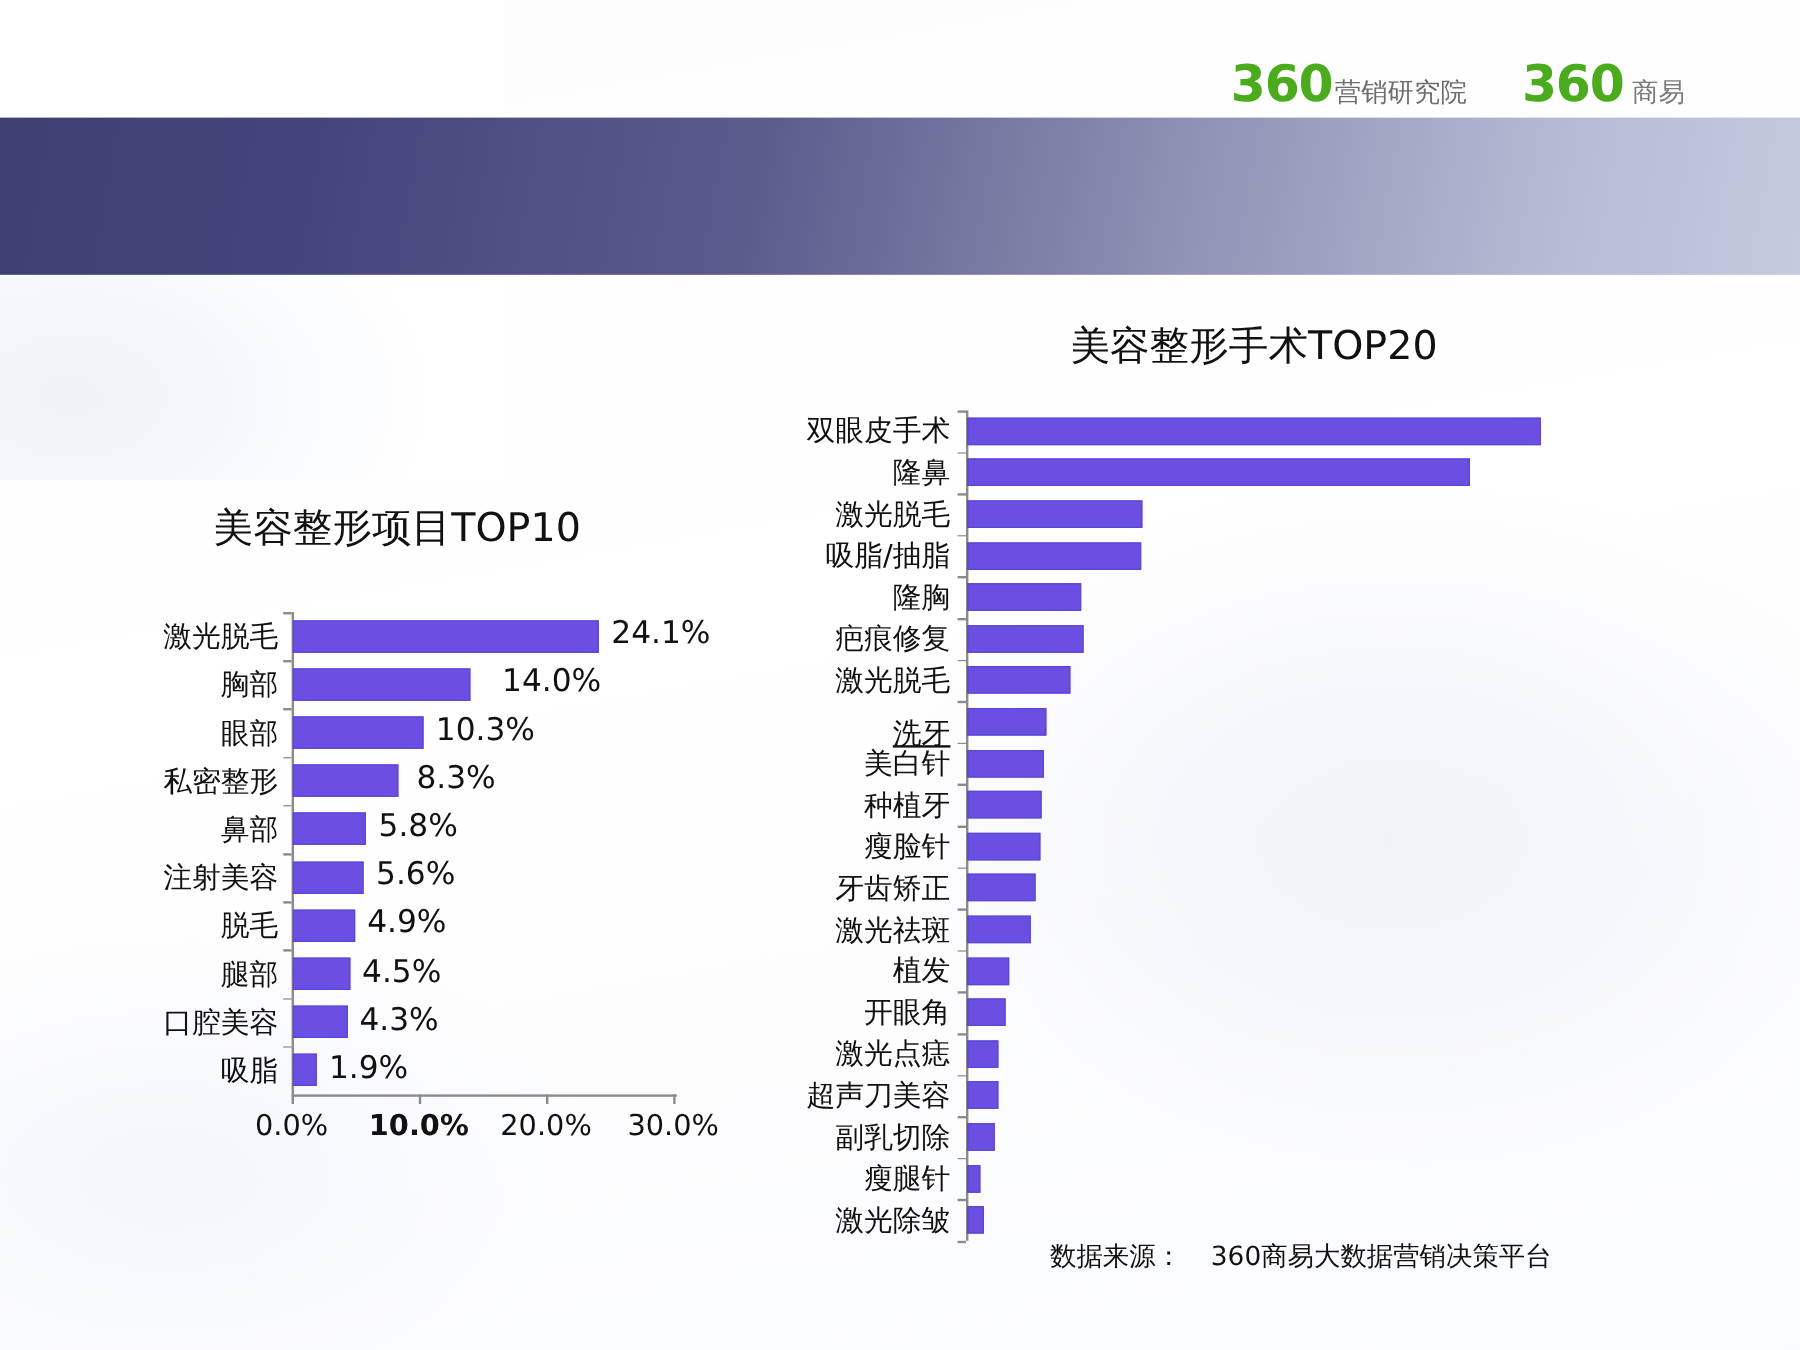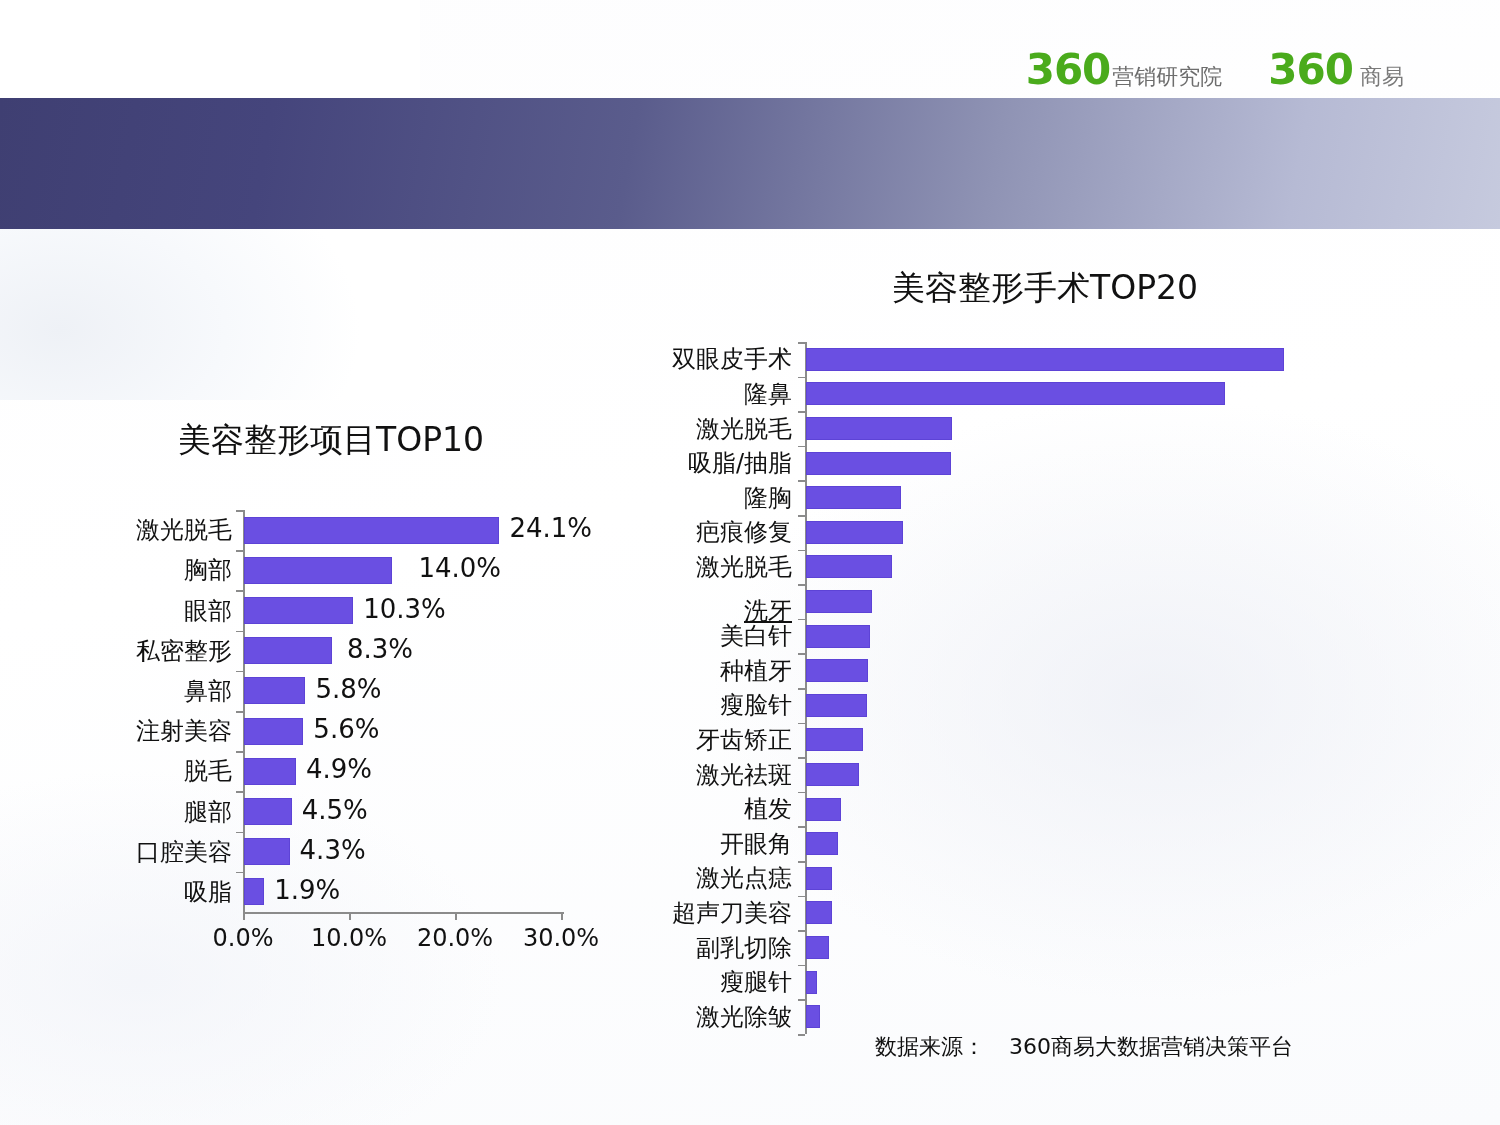--- a/index.html
+++ b/index.html
@@ -165,21 +165,21 @@
         <div class="cat-label" style="left: -18px; top: 425.7px;">口腔美容</div>
         <div class="bar" style="left: 134px; top: 428.2px; width: 45.58px; height: 27px;"></div>
         <div class="val-label" style="left: 189.58px; top: 424.7px;">4.3%</div>
         <div class="tick" style="left: 126px; top: 461.8px; width: 7px; height: 1.5px; background: rgb(139, 139, 139);"></div>
         <div class="cat-label" style="left: -18px; top: 465.9px;">吸脂</div>
         <div class="bar" style="left: 134px; top: 468.4px; width: 20.14px; height: 27px;"></div>
         <div class="val-label" style="left: 164.14px; top: 464.9px;">1.9%</div>
         <div class="tick" style="left: 133px; top: 502px; width: 1.5px; height: 8px;"></div>
         <div class="xtick-label" style="left: 78px; top: 514px;">0.0%</div>
         <div class="tick" style="left: 239px; top: 502px; width: 1.5px; height: 8px;"></div>
-        <div class="xtick-label" style="left: 184px; top: 514px;">10.0%</div>
+        <div class="xtick-label" style="left: 184px; top: 514px; font-weight: bold;">10.0%</div>
         <div class="tick" style="left: 345px; top: 502px; width: 1.5px; height: 8px;"></div>
         <div class="xtick-label" style="left: 290px; top: 514px;">20.0%</div>
         <div class="tick" style="left: 451px; top: 502px; width: 1.5px; height: 8px;"></div>
         <div class="xtick-label" style="left: 396px; top: 514px;">30.0%</div>
       </div>
   </div>
 
   <div id="chart-right">
     <div class="chart-title">美容整形手术TOP20</div>
     <div id="right-plot">

